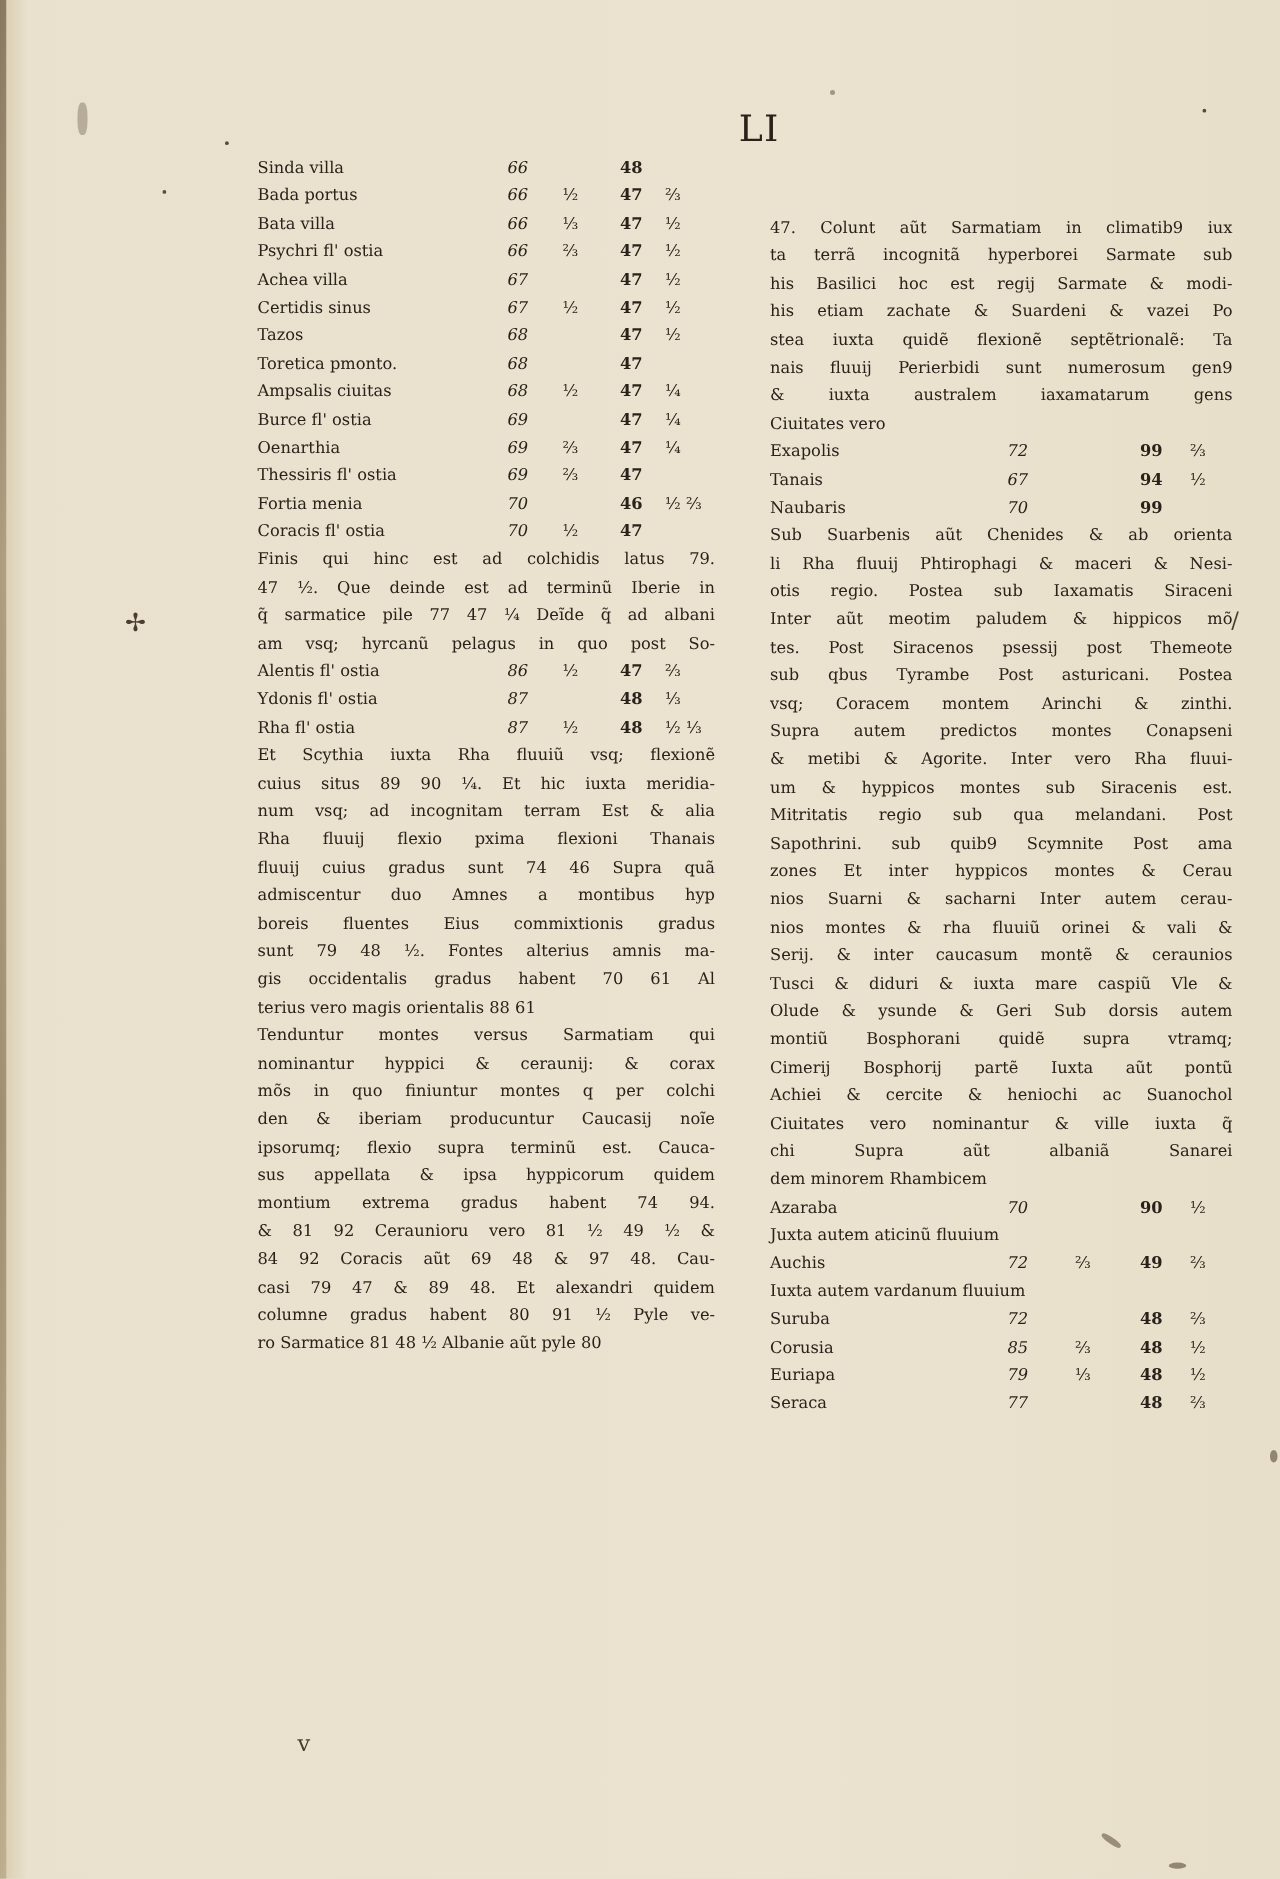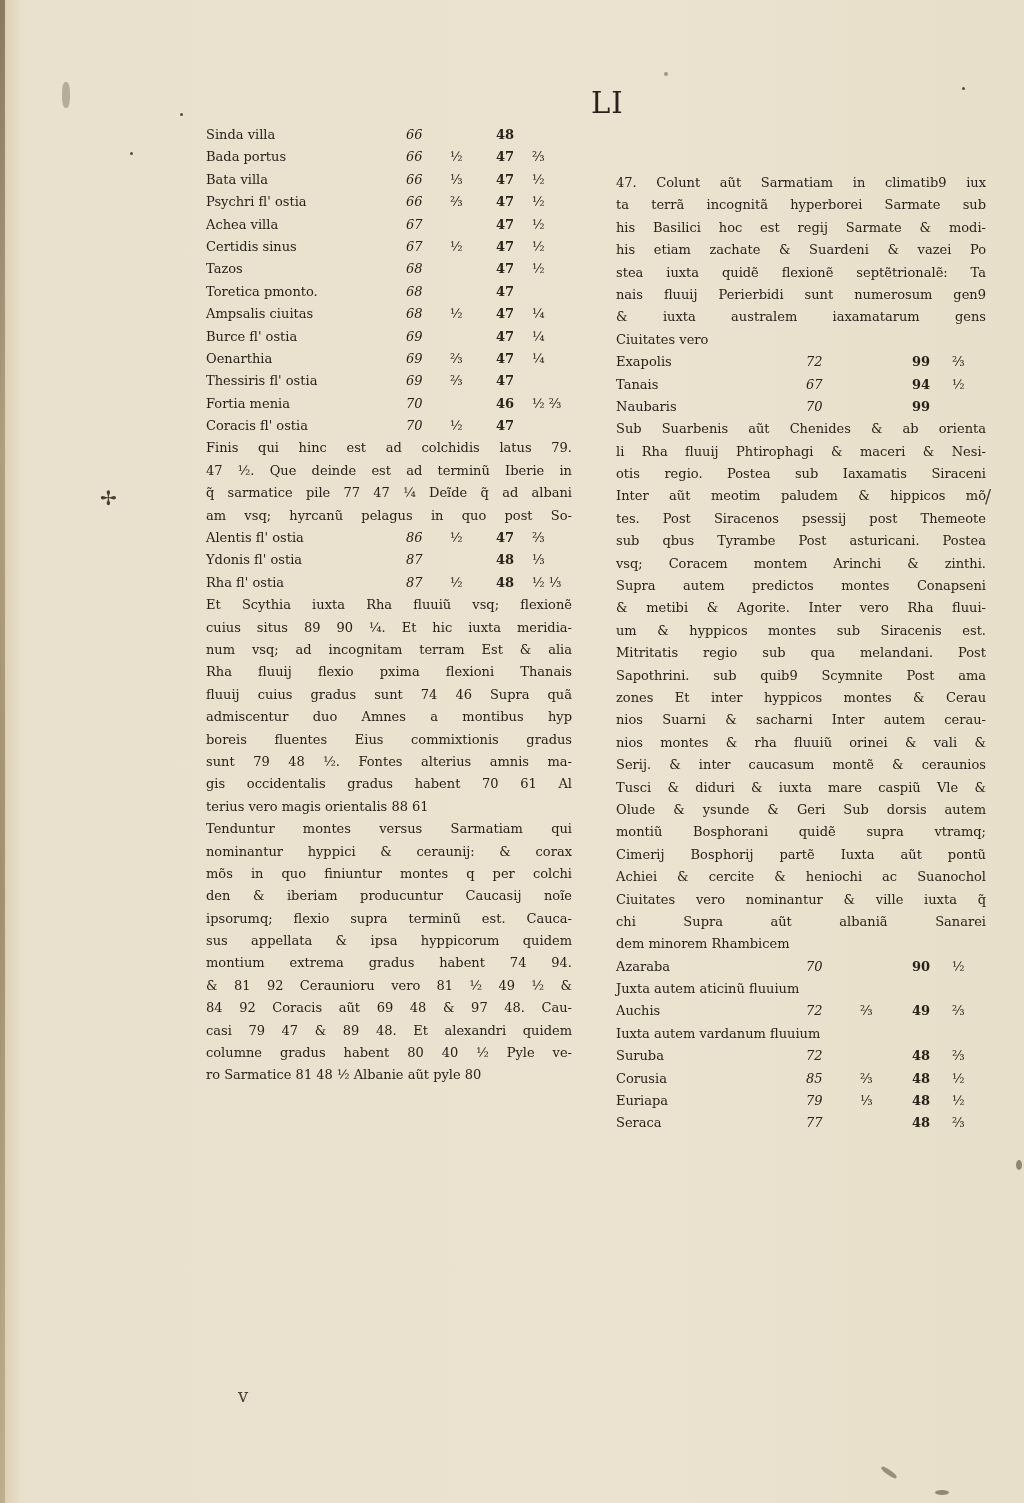--- a/index.html
+++ b/index.html
@@ -182,21 +182,21 @@
         <div class="line">Tenduntur montes versus Sarmatiam qui</div>
         <div class="line">nominantur hyppici &amp; ceraunij: &amp; corax</div>
         <div class="line">mõs in quo finiuntur montes q per colchi</div>
         <div class="line">den &amp; iberiam producuntur Caucasij noĩe</div>
         <div class="line">ipsorumq; flexio supra terminũ est. Cauca-</div>
         <div class="line">sus appellata &amp; ipsa hyppicorum quidem</div>
         <div class="line">montium extrema gradus habent 74 94.</div>
         <div class="line">&amp; 81 92 Ceraunioru vero 81 ½ 49 ½ &amp;</div>
         <div class="line">84 92 Coracis aũt 69 48 &amp; 97 48. Cau-</div>
         <div class="line">casi 79 47 &amp; 89 48. Et alexandri quidem</div>
-        <div class="line">columne gradus habent 80 40 ½ Pyle ve-</div>
+        <div class="line">columne gradus habent 80 91 ½ Pyle ve-</div>
         <div class="line last">ro Sarmatice 81 48 ½ Albanie aũt pyle 80</div>
       </div>
   </div>
 
   <div class="col colR">
     <div id="R-p1">
         <div class="line">47. Colunt aũt Sarmatiam in climatib9 iux</div>
         <div class="line">ta terrã incognitã hyperborei Sarmate sub</div>
         <div class="line">his Basilici hoc est regij Sarmate &amp; modi-</div>
         <div class="line">his etiam zachate &amp; Suardeni &amp; vazei Po</div>

